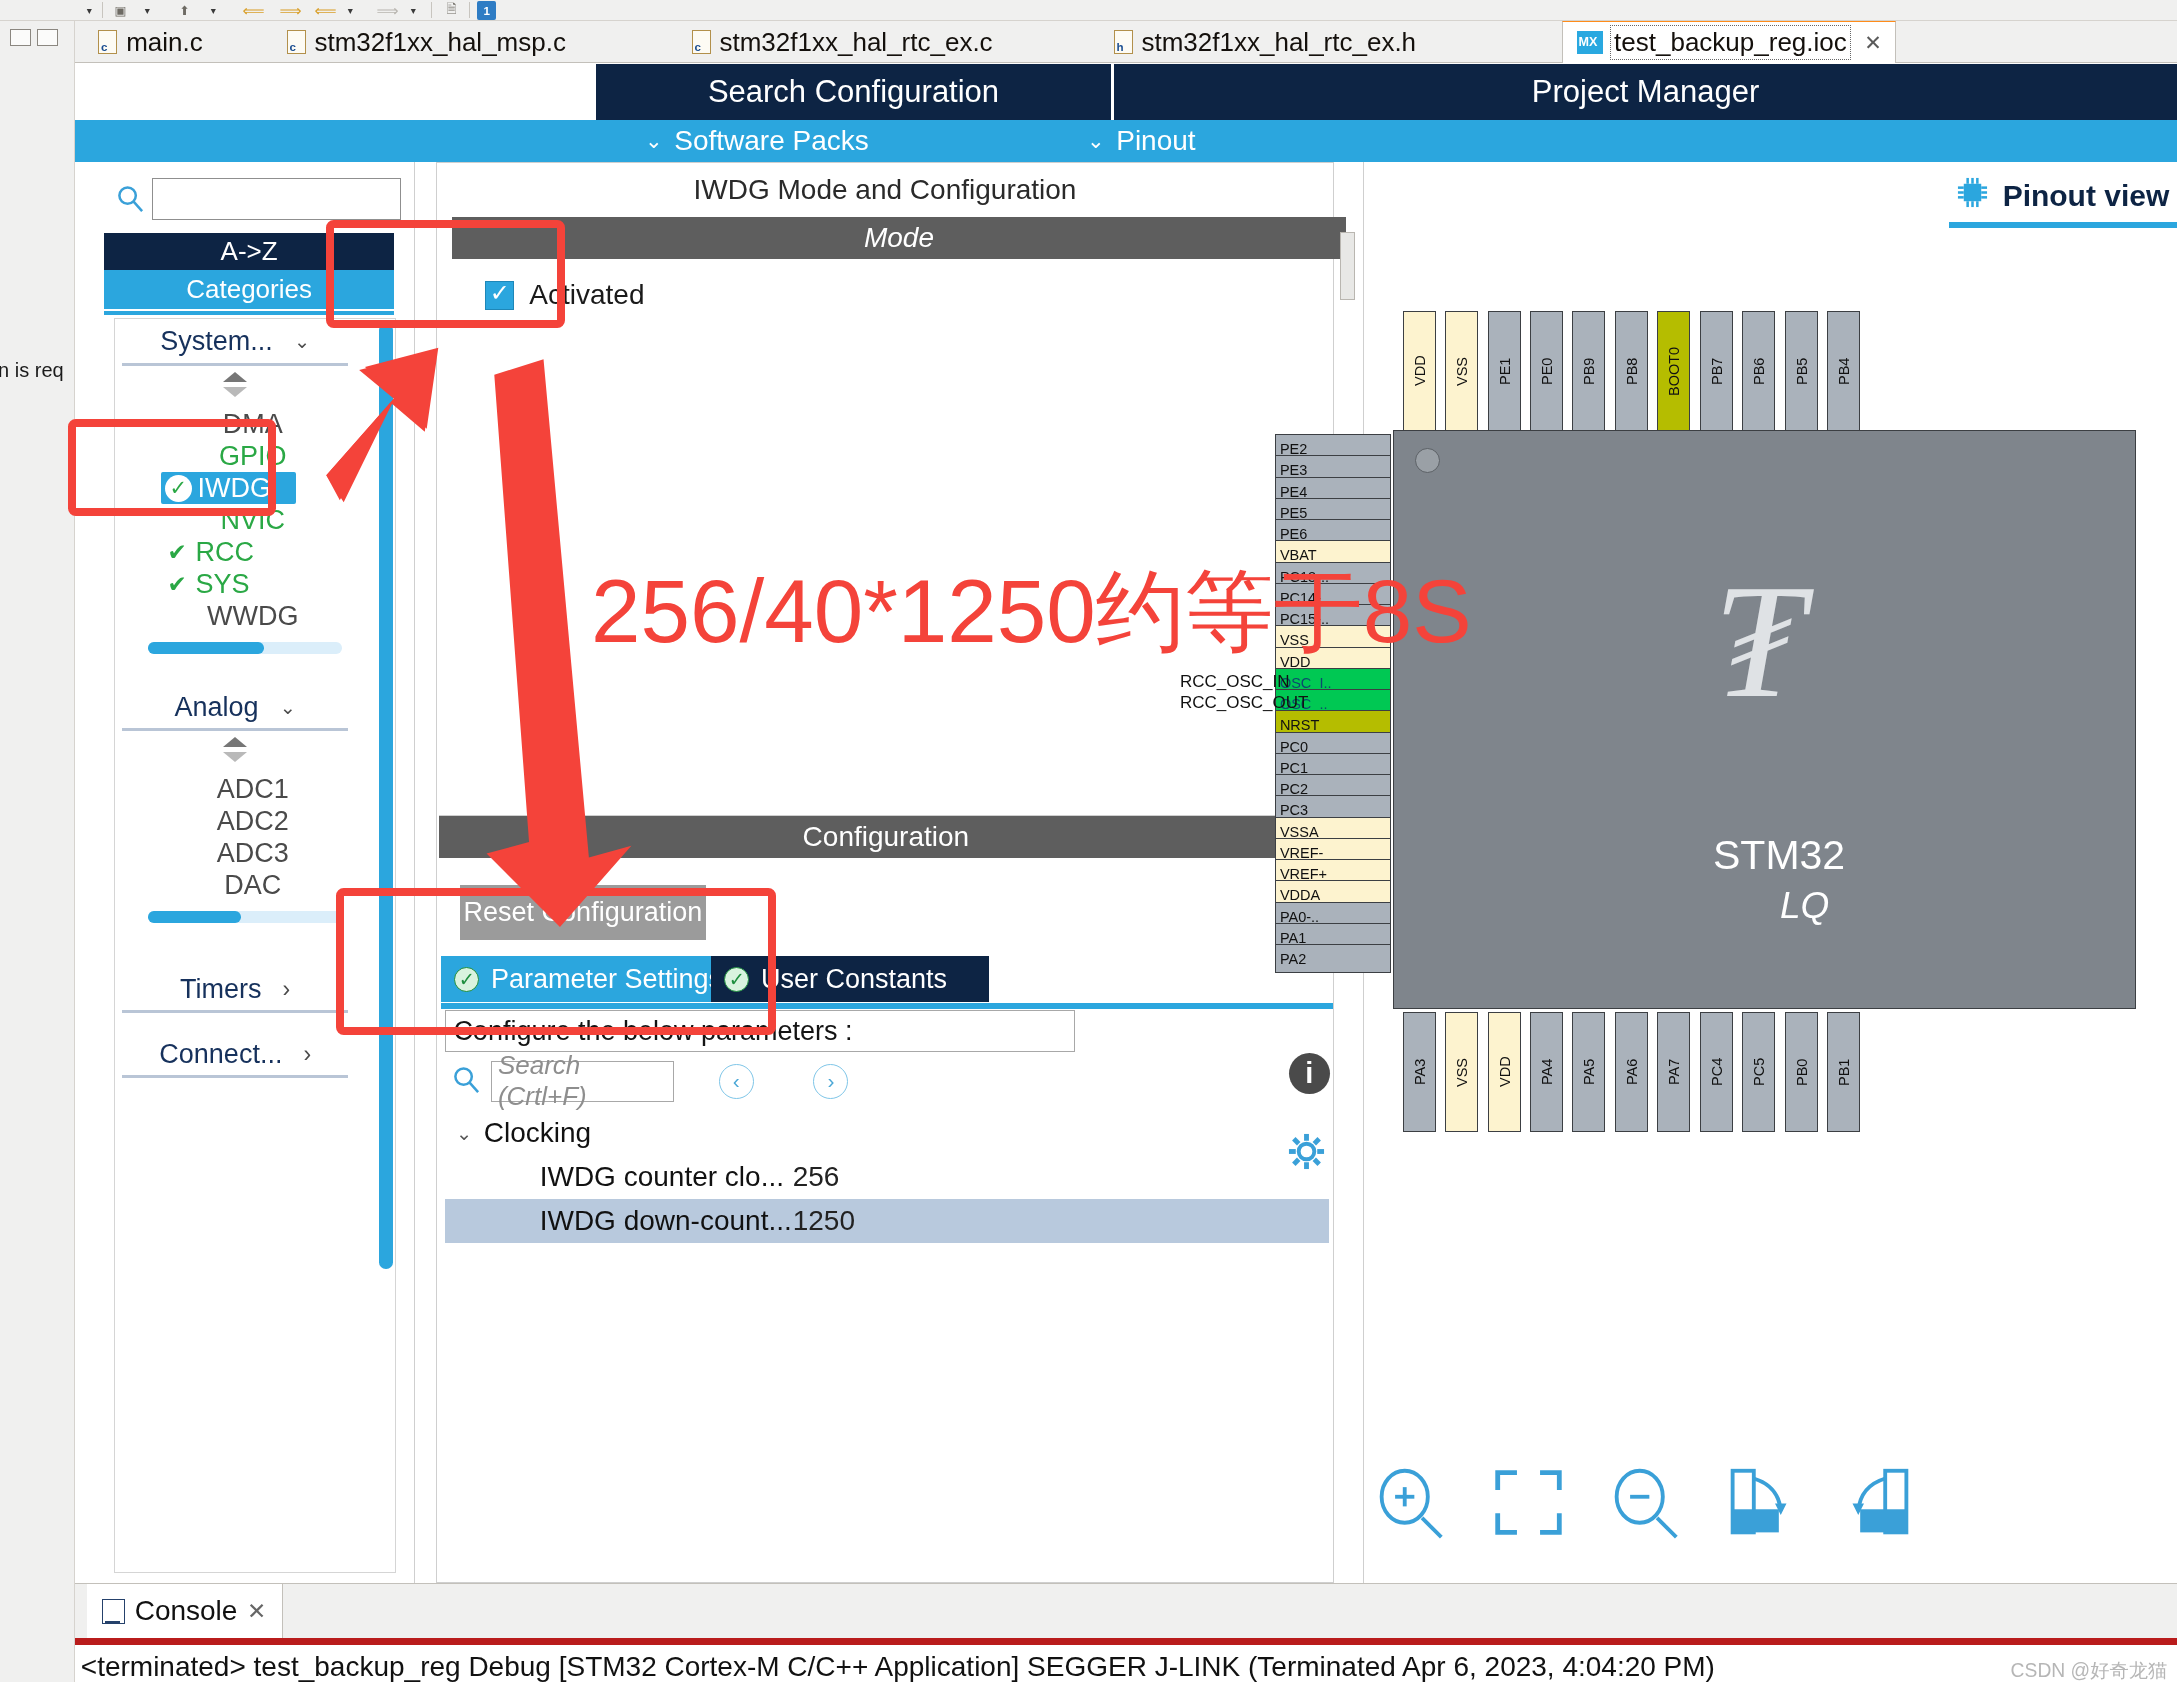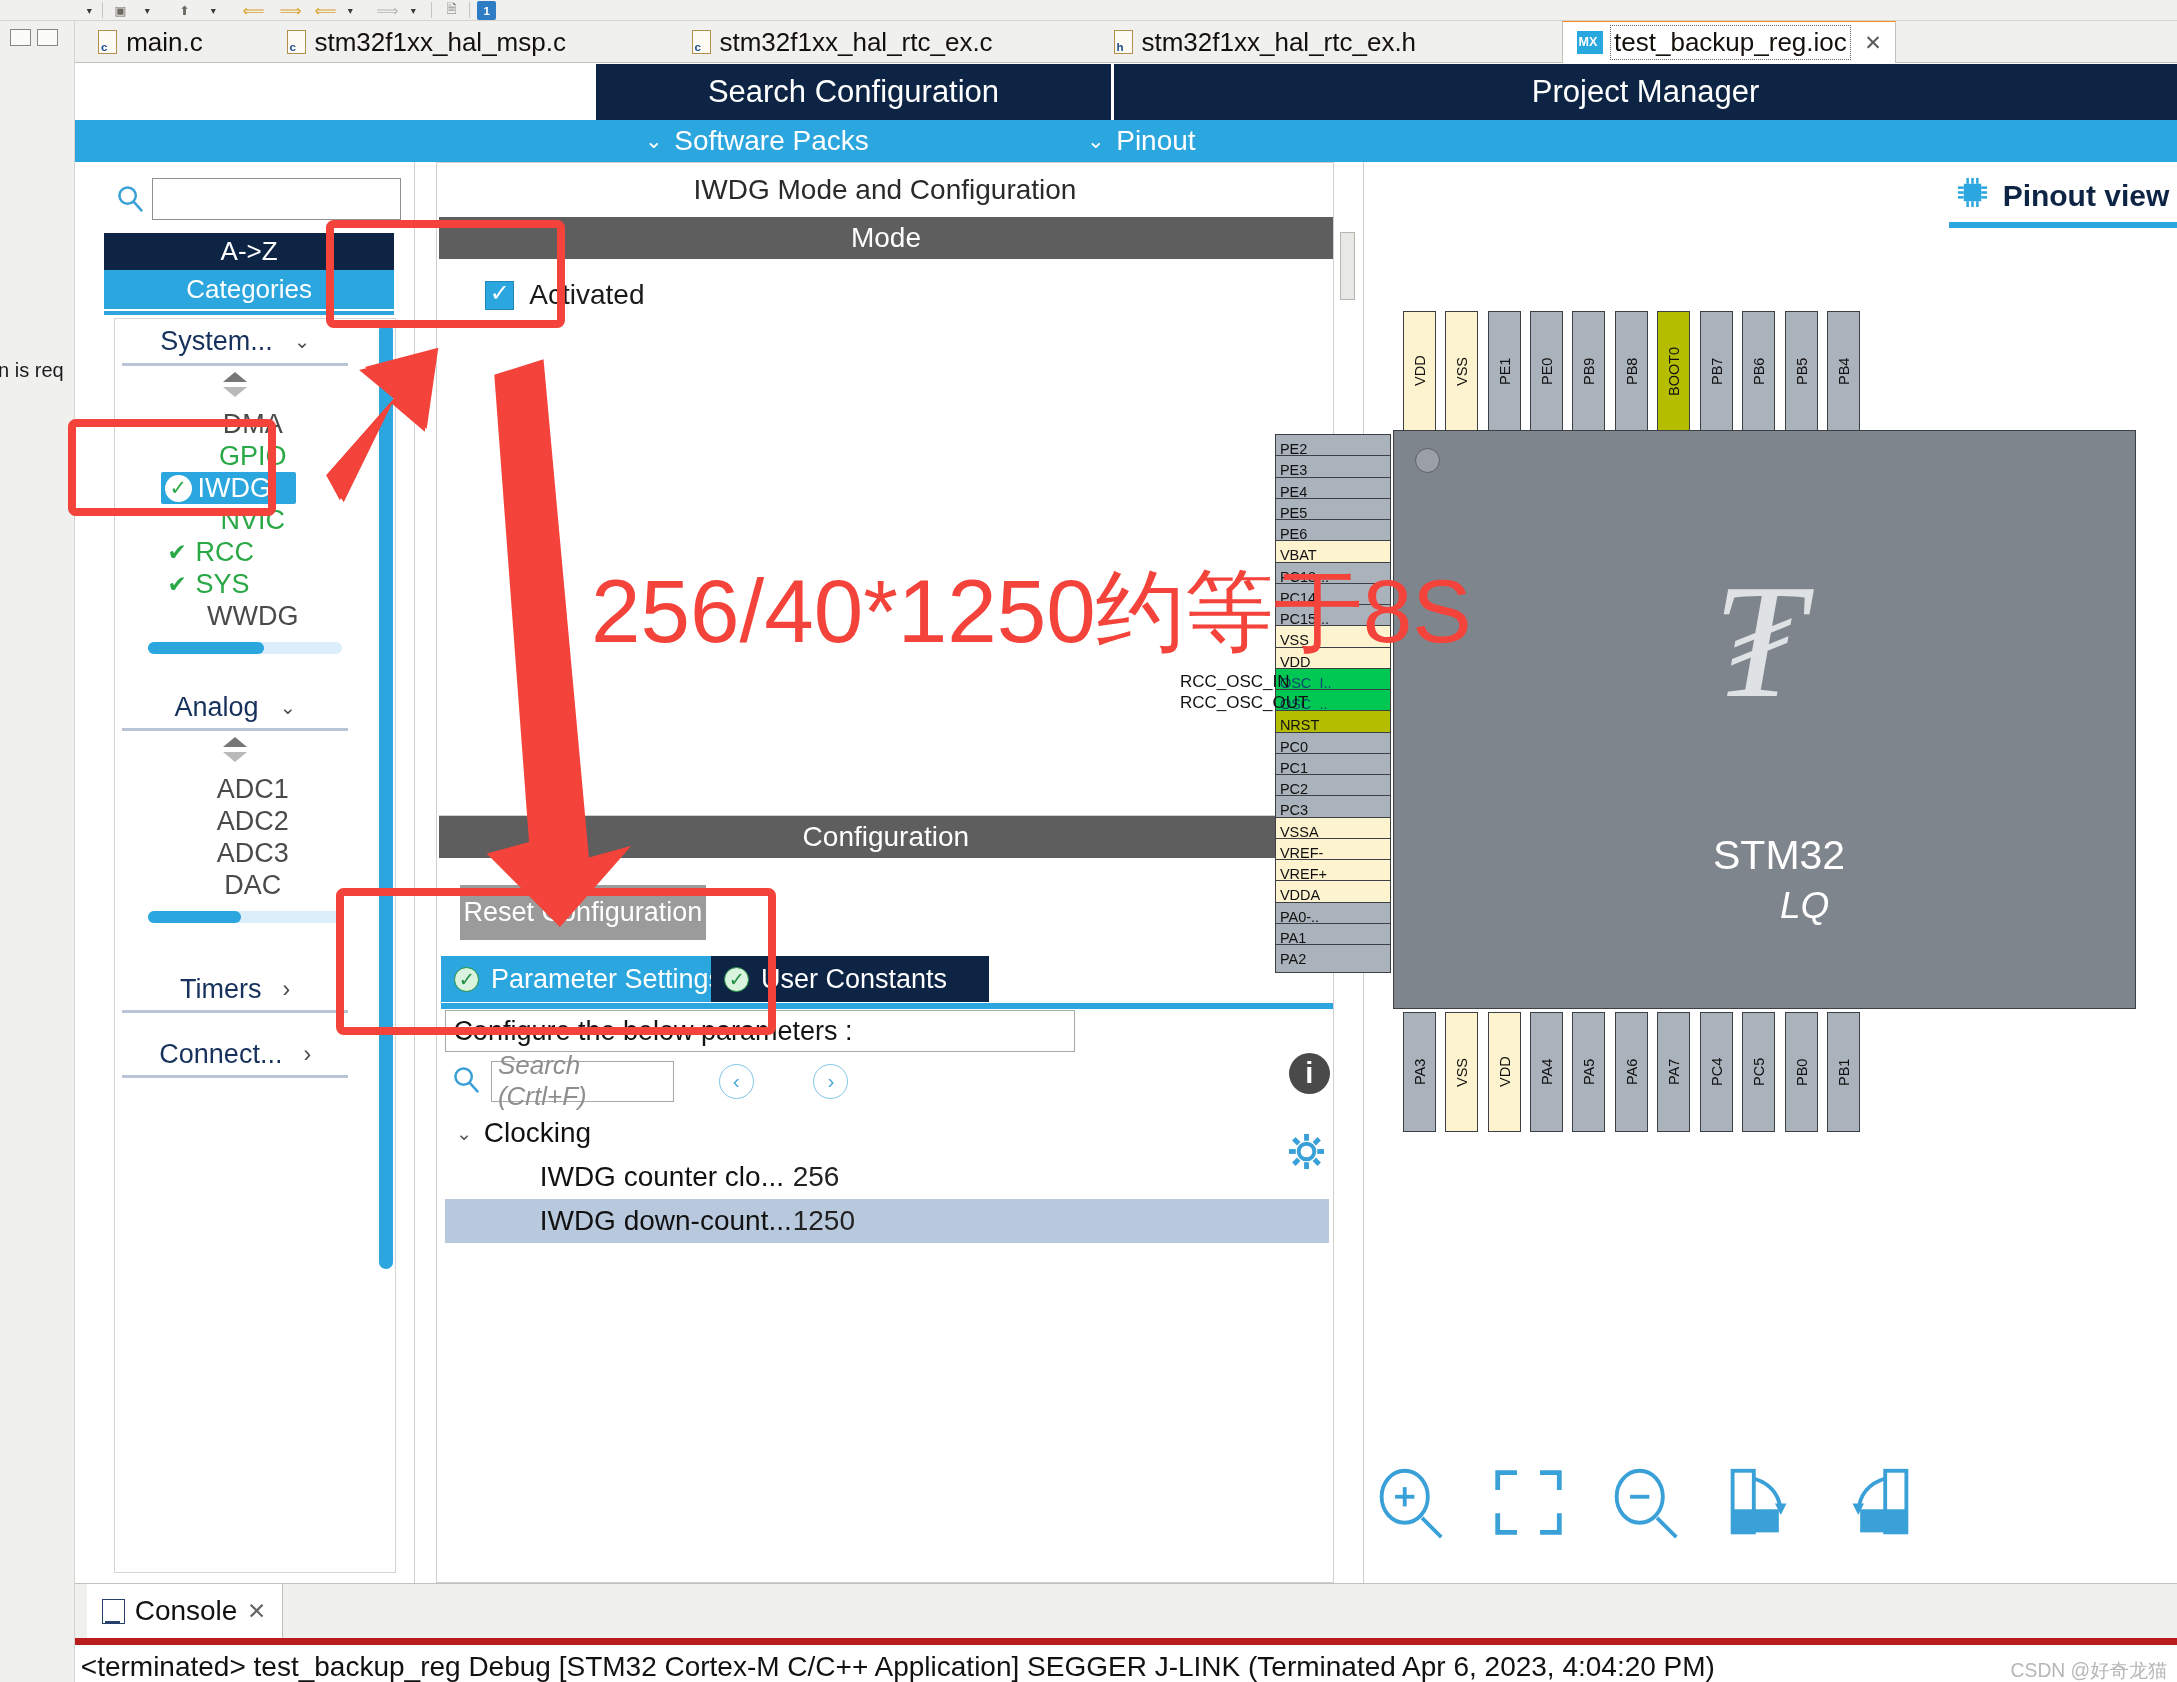--- a/index.html
+++ b/index.html
@@ -384,21 +384,21 @@
       </div>
       <div class="grp-rule"></div>
     </div>
   </div>
 </div>
 
 <div id="center">
   <div class="sec-title" style="height:54px;">
     <span>IWDG Mode and Configuration</span>
   </div>
-  <div class="bar-dark" style="position:absolute;left:2px;top:54px;width:894px;">
+  <div class="bar-dark" style="position:absolute;left:15px;top:54px;width:894px;font-style:italic;">
     <span>Mode</span>
   </div>
   <div id="mode-box">
     <div class="chkrow">
       <span class="cbx"></span>
       <span>Activated</span>
     </div>
   </div>
 
   <div class="bar-dark" style="position:absolute;left:1.9px;top:653px;width:894px;">

